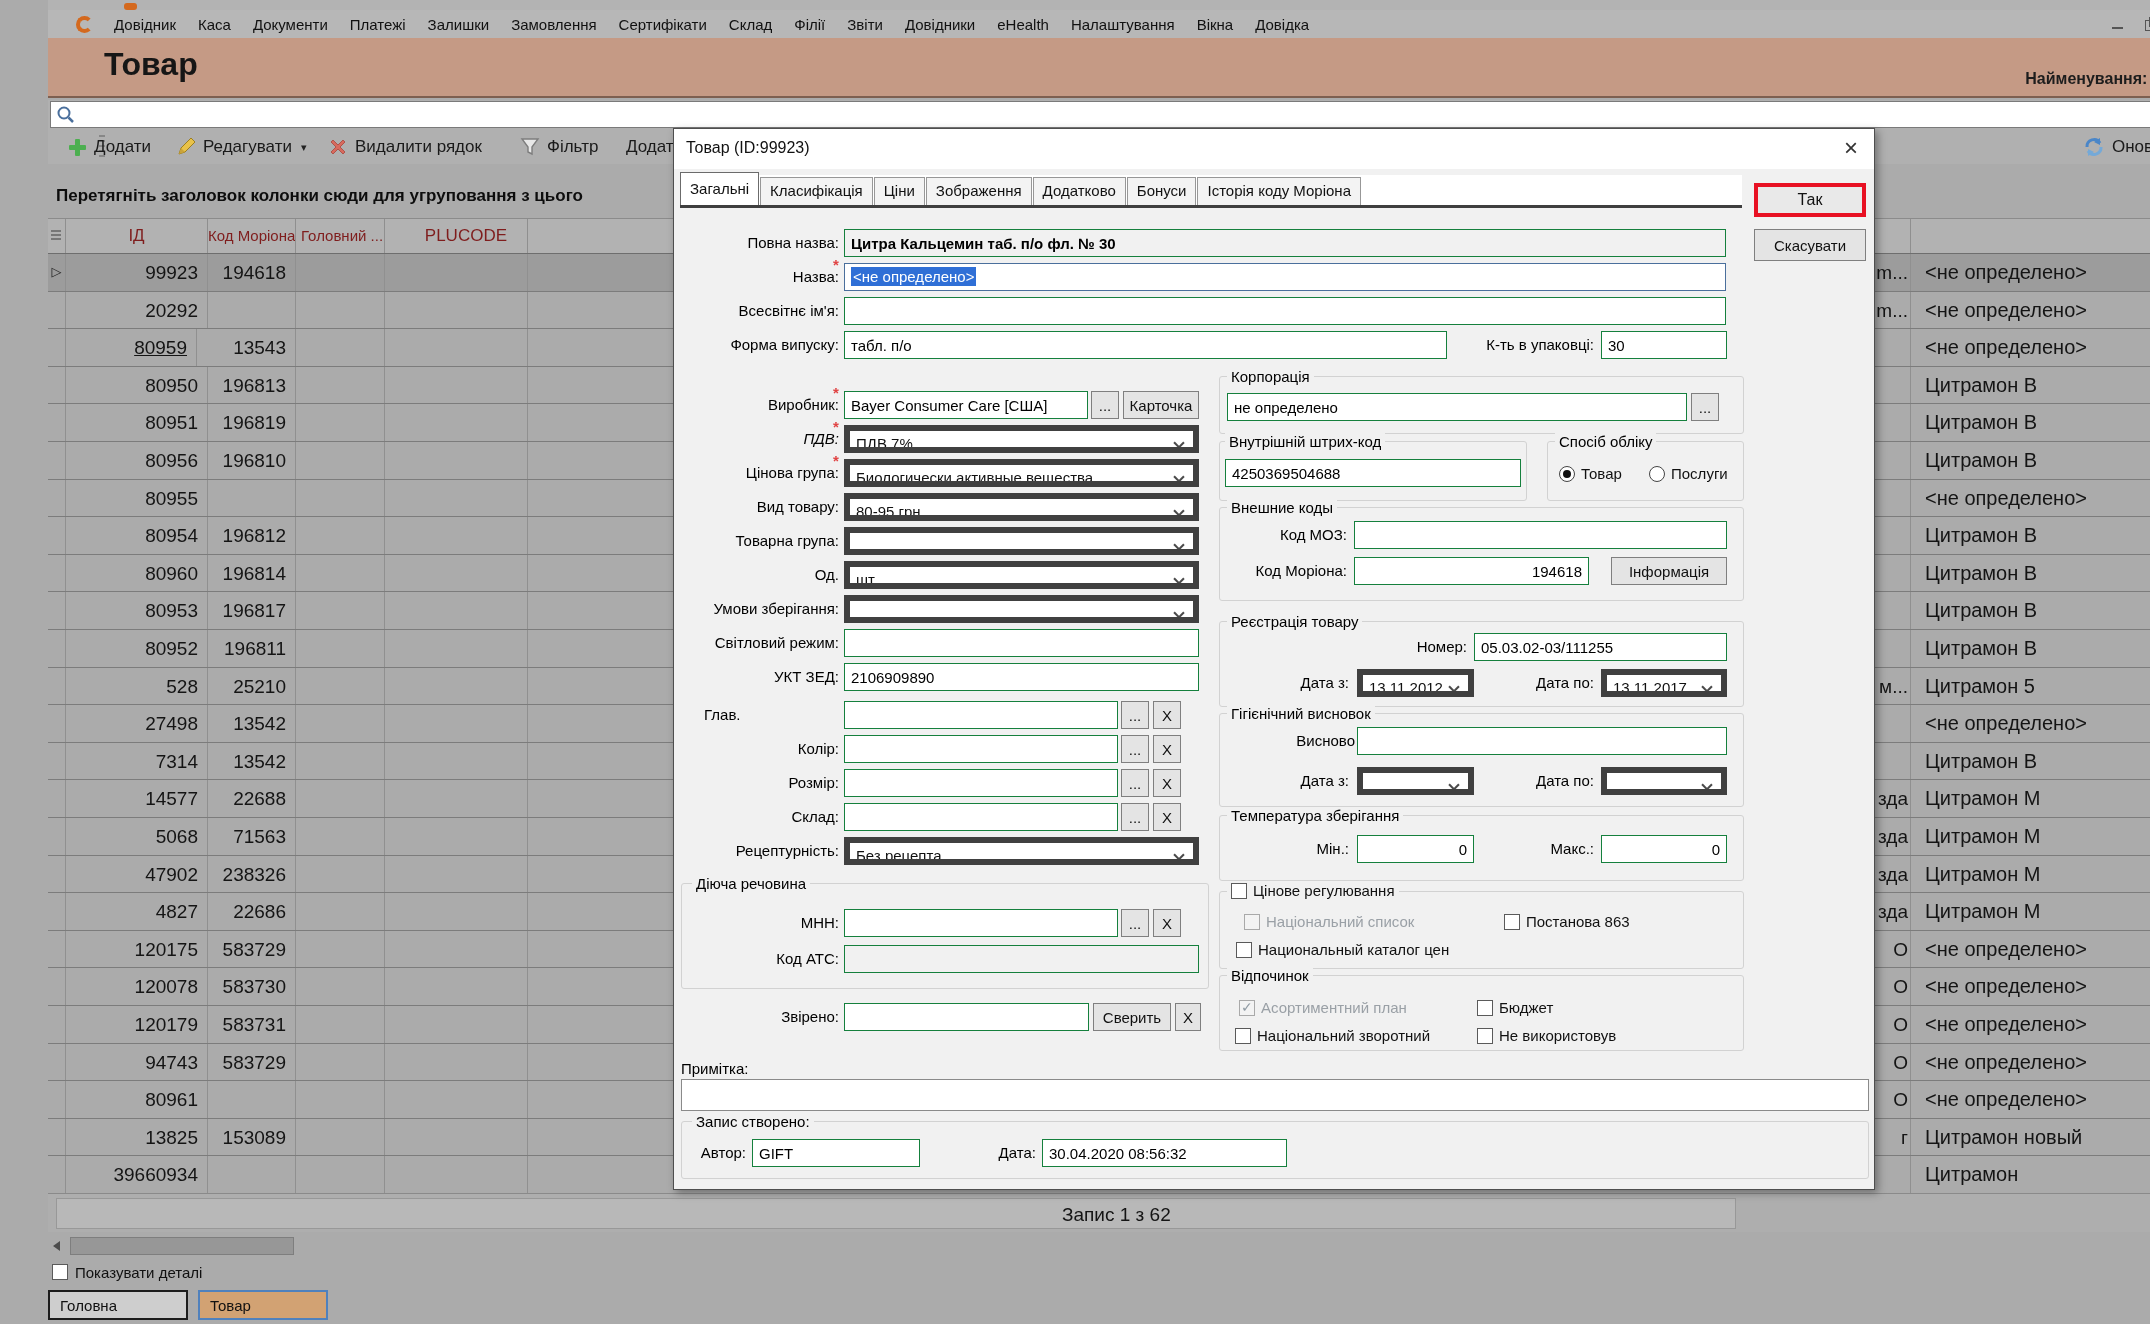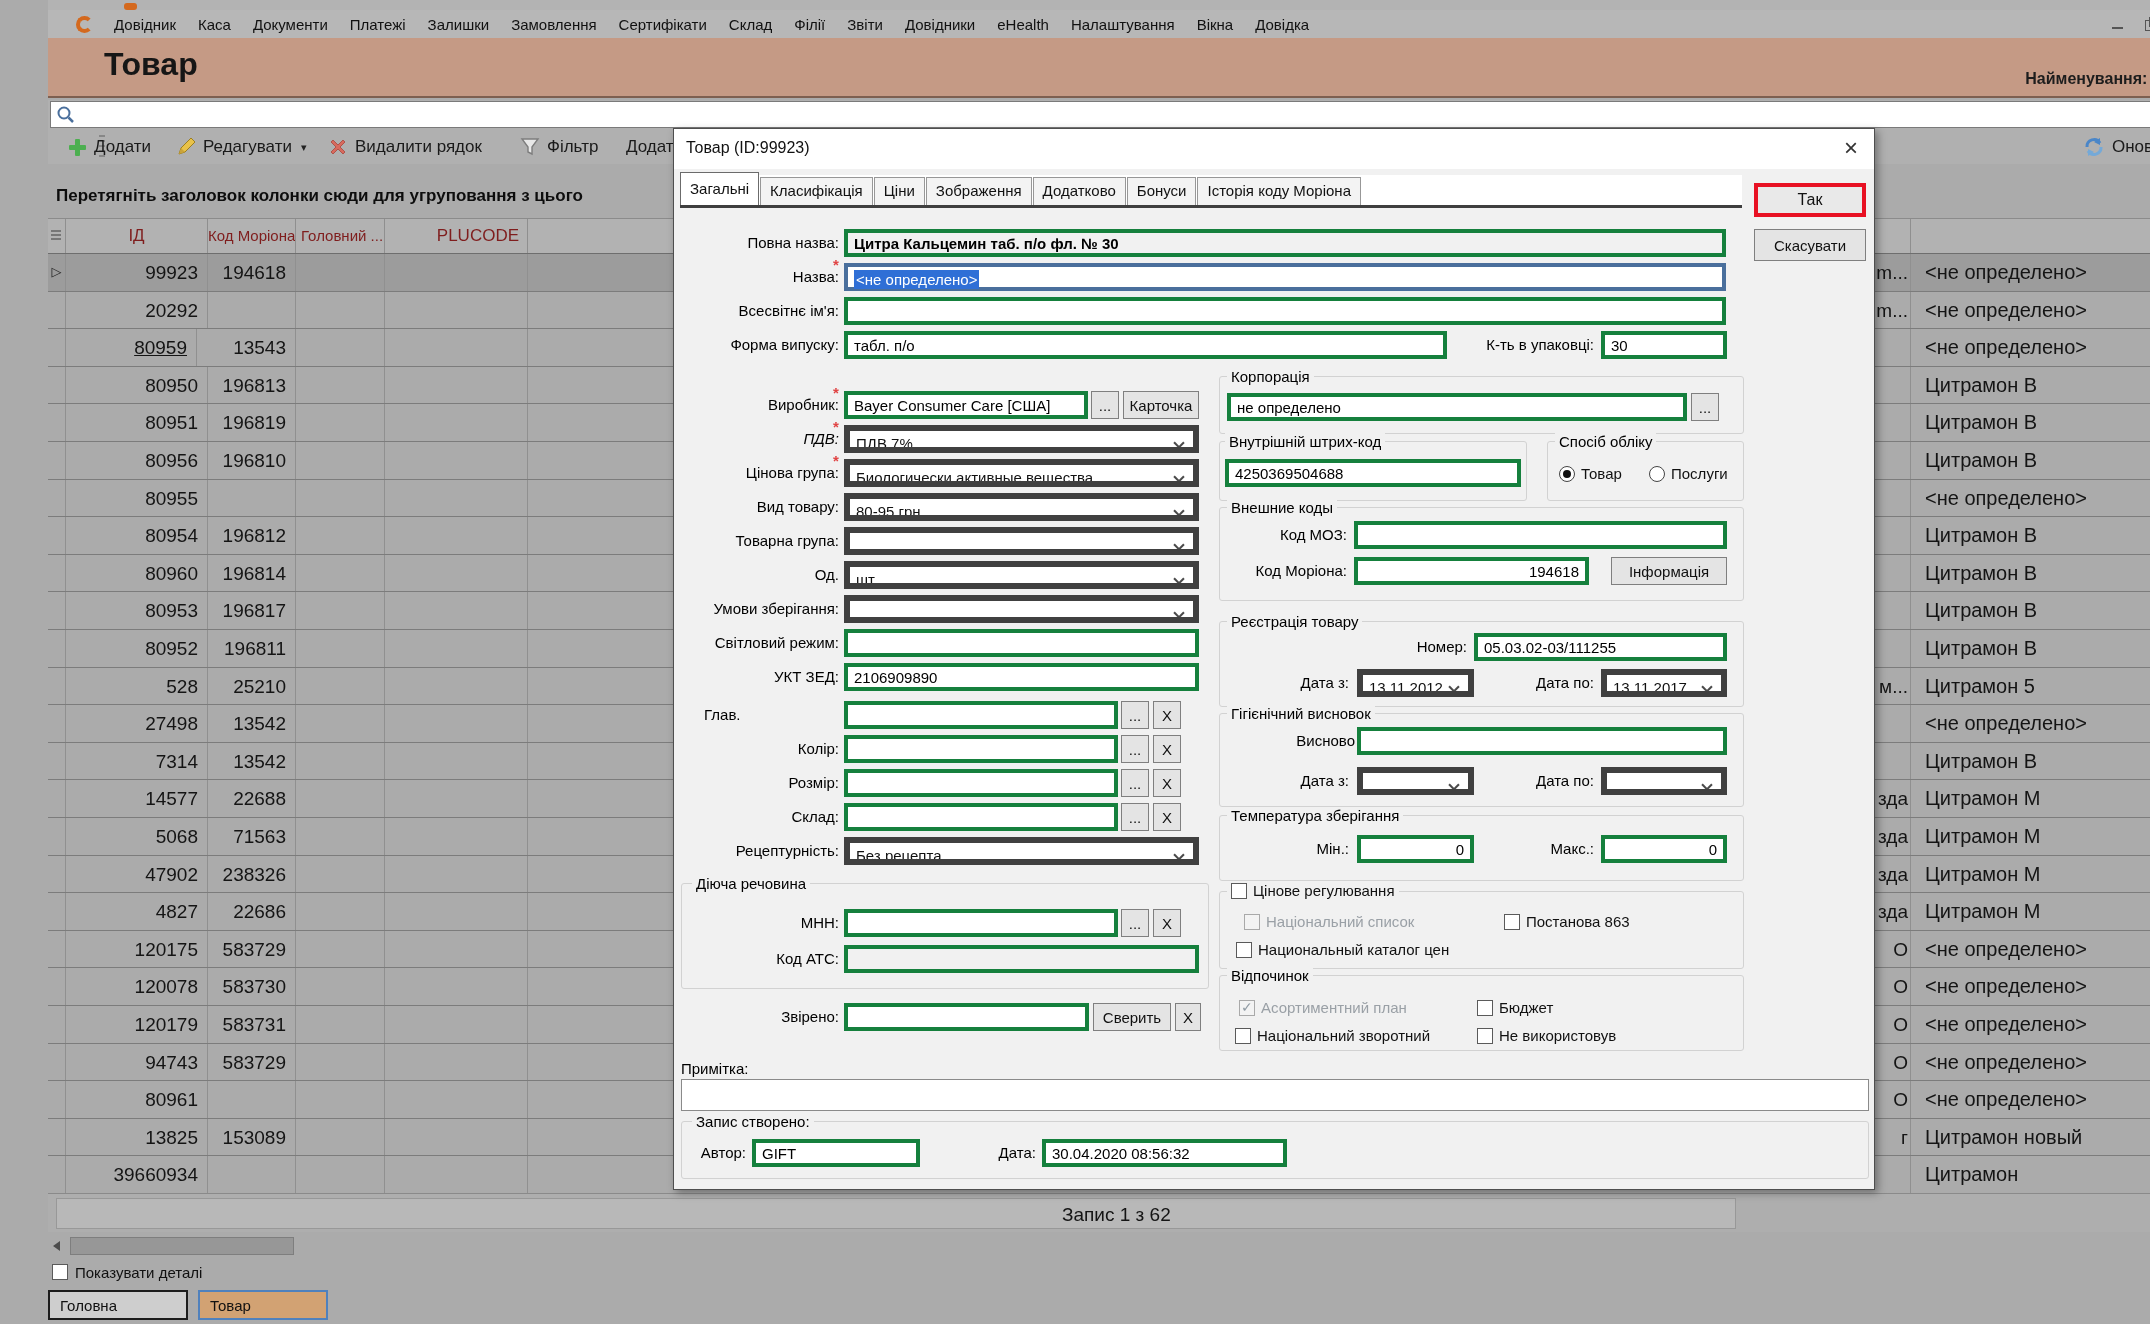--- a/index.html
+++ b/index.html
@@ -89,21 +89,21 @@
   #dlg-tabs { position:absolute; left:6px; top:46px; width:1062px; height:33px; border-bottom:3px solid #3f3f3f; background:#fff; display:flex; align-items:flex-end; }
   .dtab { height:28px; line-height:26px; padding:0 9px; border:1px solid #979797; border-bottom:none; background:#f3f3f3; margin-right:1px; white-space:nowrap; }
   .dtab.active { height:33px; line-height:31px; background:#fff; position:relative; z-index:2; border-color:#6b6b6b; }
 
   .win-btn { position:absolute; background:#e4e4e4; border:1px solid #7f7f7f; text-align:center; font-size:15px;
              font-family:"Liberation Sans",sans-serif; color:#111; display:flex; align-items:center; justify-content:center; }
   #btn-ok { left:1080px; top:54px; width:112px; height:34px; border:4px solid #e81123; background:#e9e9e9; font-size:16px; }
   #btn-cancel { left:1080px; top:100px; width:112px; height:32px; }
 
   .flabel { position:absolute; width:165px; text-align:right; font-size:15px; line-height:28px; color:#000; white-space:nowrap; }
-  .win-input { position:absolute; height:28px; background:#fff; border:4px solid #15803d; font-size:15px; padding:0 6px;
+  .win-input { position:absolute; height:28px; background:#fff; border:1px solid #15803d; font-size:15px; padding:0 6px;
                font-family:"Liberation Sans",sans-serif; color:#000; }
   .win-input.ro { background:#f1f1f1; }
   .win-input.num { text-align:right; }
   .win-combo { position:absolute; height:28px; background:#fff; border:6px solid #404040; font-size:15px; padding:0 24px 0 6px; line-height:26px; white-space:nowrap; overflow:hidden; }
   .chev { position:absolute; right:10px; top:8px; width:8px; height:8px; border-right:2px solid #4a4a4a; border-bottom:2px solid #4a4a4a; transform:rotate(45deg); }
   .req { position:absolute; color:#e04343; font-size:15px; font-weight:bold; }
   .sel-text { background:#2f6fd6; color:#fff; padding:1px 2px; }
   .groupbox { position:absolute; border:1px solid #d2d2d2; border-radius:3px; }
   .glegend { position:absolute; font-size:15px; color:#000; background:#f1f1f1; padding:0 4px; white-space:nowrap; }
 
@@ -215,21 +215,21 @@
   <div class="abs" id="grouphint">Перетягніть заголовок колонки сюди для угруповання з цього</div>
 
   <div class="abs" id="table">
     <div class="thead">
       <div class="hcell" style="left:0;width:18px;">
           <span class="hdr-grip"></span>
         </div>
       <div class="hcell" style="left:18px;width:142px;text-align:center;">ІД</div>
       <div class="hcell" style="left:160px;width:88px;text-align:center;font-size:15px;">Код Моріона</div>
       <div class="hcell" style="left:248px;width:89px;padding-left:5px;font-size:15px;">Головний ...</div>
-      <div class="hcell" style="left:337px;width:143px;text-align:right;padding-right:8px;">PLUCODE</div>
+      <div class="hcell" style="left:337px;width:143px;text-align:right;padding-right:20px;">PLUCODE</div>
       <div class="hcell" style="left:480px;width:145px;border-right:none;"></div>
       <div class="hcell" style="left:1827px;width:36px;"></div>
       <div class="hcell" style="left:1863px;width:274px;"></div>
     </div>
     <div id="table-body">
         <div class="trow sel" style="top: 35px;">
           <div class="tcell c-ind" style="left: 0px; width: 18px;">▷</div>
           <div class="tcell c-num" style="left: 18px; width: 142px;">99923</div>
           <div class="tcell c-num" style="left: 160px; width: 88px;">194618</div>
           <div class="tcell " style="left: 248px; width: 89px;"></div>

